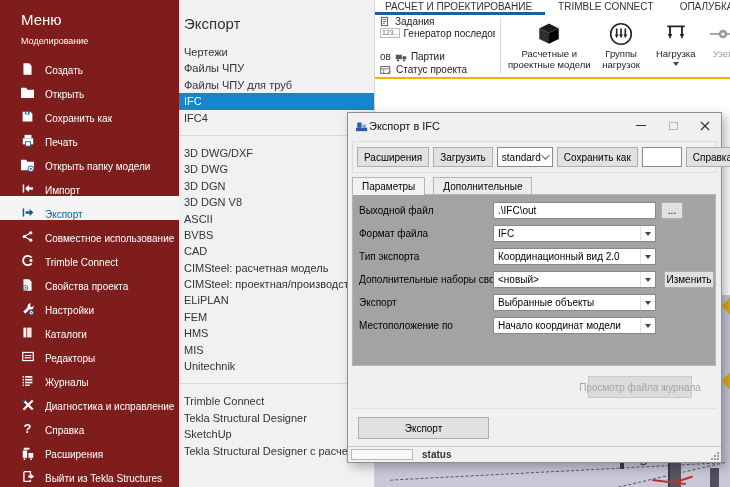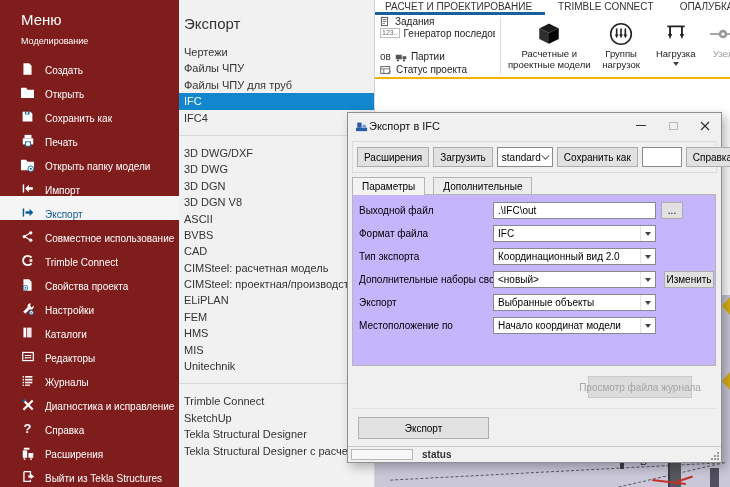--- a/index.html
+++ b/index.html
@@ -66,21 +66,21 @@
   .ic-min{width:10px;height:1px;background:#333}
   .ic-max{width:9px;height:8px;border:1px solid #b9b9b9}
   .toolbar{display:flex;align-items:center;gap:4px;margin:3px 4px;border:1px solid #dcdcdc;padding:5px 4px;background:#f0f0f0}
   .wbtn{background:#e1e1e1;border:1px solid #adadad;height:20px;display:inline-flex;align-items:center;justify-content:center;padding:0 6px;font-size:10px;white-space:nowrap;color:#000}
   .combo{width:70px;height:20px;background:#fff;border:1px solid #8a8a8a;display:flex;align-items:center;padding-left:4px;font-size:10px}
   .combo .chev{margin-left:auto;margin-right:5px;width:6px;height:6px;border-right:1.4px solid #555;border-bottom:1.4px solid #555;transform:rotate(45deg) translateY(-2px)}
   .tb-input{flex:1;min-width:40px;height:20px;background:#fff;border:1px solid #8a8a8a;font-family:"Liberation Sans",sans-serif;font-size:10px;padding:0 3px}
   .dtabs{display:flex;margin:4px 5px 0 4px;position:relative;z-index:2}
   .dtab{padding:3px 9px 2px;border:1px solid #b5b5b5;border-bottom:none;background:#ececec;margin-right:8px;font-size:10px}
   .dtab.active{background:#f3f3f3;padding-bottom:3px;margin-bottom:-1px}
-  .tabpage{margin:0 5px 0 4px;border:1px solid #b5b5b5;height:172px;background:#c4b5fd;position:relative;padding-top:4px}
+  .tabpage{margin:0 5px 0 4px;border:1px solid #b5b5b5;height:172px;background:#a3a3a3;position:relative;padding-top:4px}
   .frow{display:flex;align-items:center;height:23px;padding-left:6px}
   .flabel{width:134px;font-size:10px;white-space:nowrap;overflow:hidden;flex:0 0 134px}
   .fctrl{width:163px;height:17px;background:#fff;border:1px solid #898989;display:flex;align-items:center;font-size:10px}
   .fctrl .val{padding-left:4px;white-space:nowrap;overflow:hidden}
   .fctrl input{border:none;width:100%;height:100%;font-family:"Liberation Sans",sans-serif;font-size:10px;padding:0 4px;background:#fff}
   .dd{margin-left:auto;width:15px;height:100%;display:flex;align-items:center;justify-content:center;border-left:1px solid #e3e3e3}
   .tri{width:0;height:0;border-left:3.5px solid transparent;border-right:3.5px solid transparent;border-top:4.5px solid #444}
   .minibtn{width:22px;height:17px;margin-left:5px}
   .chgbtn{width:50px;height:17px;margin-left:8px}
   .logrow{height:43px;display:flex;align-items:center;justify-content:flex-end;padding-right:24px;border-bottom:1px solid #e0e0e0;margin:0 5px 0 4px}
@@ -229,22 +229,22 @@
   <div class="fly-item">CAD</div>
   <div class="fly-item">CIMSteel: расчетная модель</div>
   <div class="fly-item">CIMSteel: проектная/производственная мо</div>
   <div class="fly-item">ELiPLAN</div>
   <div class="fly-item">FEM</div>
   <div class="fly-item">HMS</div>
   <div class="fly-item">MIS</div>
   <div class="fly-item">Unitechnik</div>
   <div class="fly-sep"></div>
   <div class="fly-item">Trimble Connect</div>
+  <div class="fly-item">Tekla Structural Designer</div>
   <div class="fly-item">SketchUp</div>
-  <div class="fly-item">Tekla Structural Designer</div>
   <div class="fly-item">Tekla Structural Designer с расчетной моде</div>
 </div>
 
 <div class="menu">
   <div class="menu-title">Меню</div>
   <div class="menu-sub">Моделирование</div>
 
   <div class="mitem">
       <span class="mic">
         <svg width="13" height="14" viewBox="0 0 16 16">

